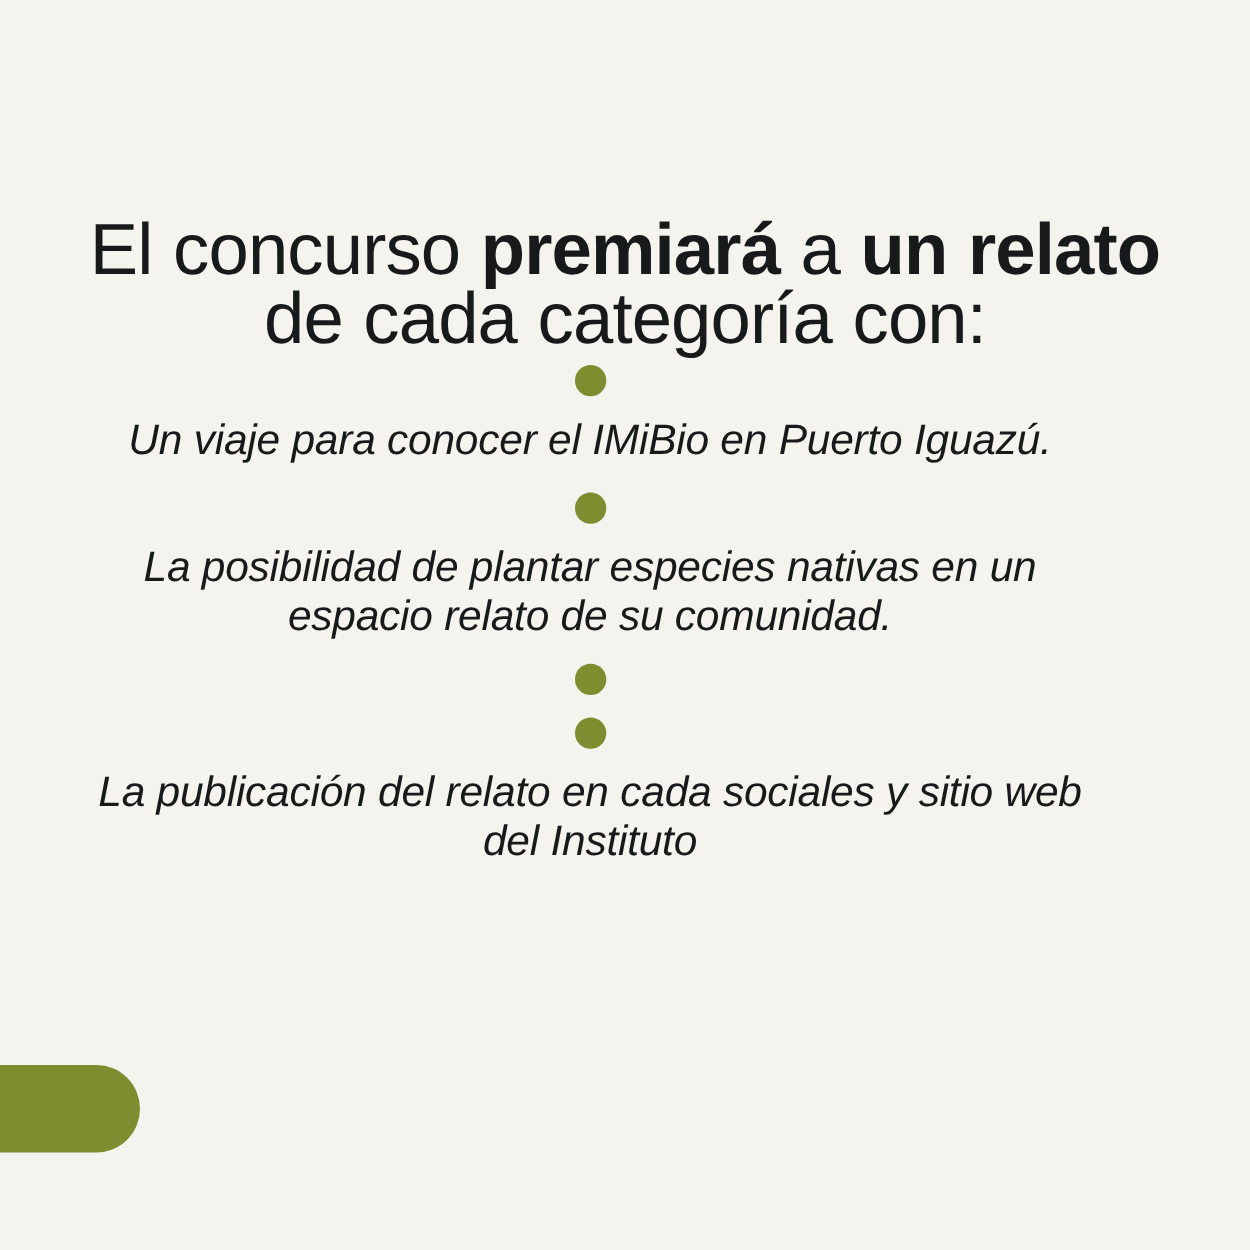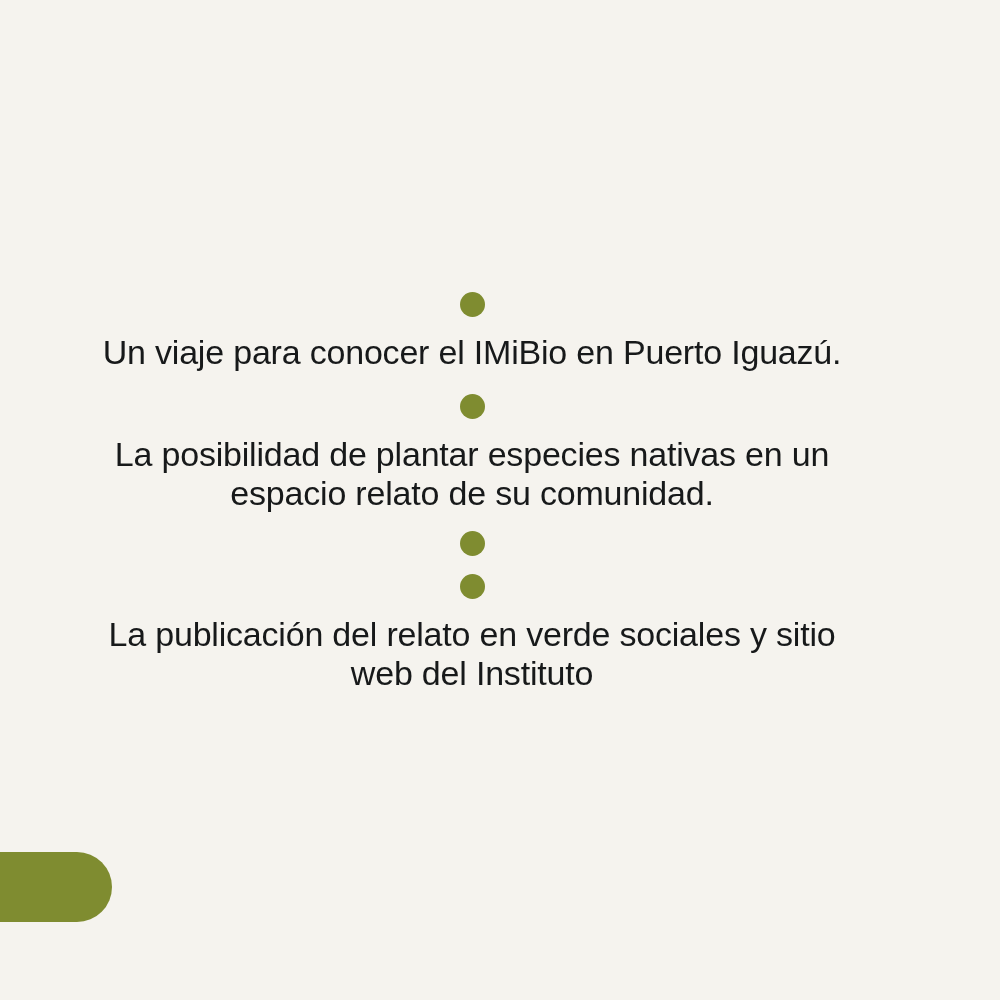--- a/index.html
+++ b/index.html
@@ -45,20 +45,21 @@
   
   .list {
     position: absolute;
     left: 0;
     top: 292px;
     width: 1000px;
   }
   .list-item {
     width: 944px;
     text-align: center;
+    font-style: italic;
   }
   .bullet-dot {
     width: 25px;
     height: 25px;
     border-radius: 50%;
     background: #7f8c30;
     margin: 0 auto;
     display: block;
   }
   .item-text {
@@ -91,39 +92,40 @@
     height: 70px;
     background: #7f8c30;
     border-radius: 0 36px 36px 0;
   }
 </style>
 </head>
 <body>
 
 <div class="poster">
 
+  <h1 class="headline"><span>El concurso </span><span class="bold">premiará</span><span> a </span><span class="bold">un relato</span><br><span>de cada categoría con:</span></h1>
 
   <div class="list">
 
     <div class="list-item item-1">
       <span class="bullet-dot"></span>
       <span class="item-text">Un viaje para conocer el IMiBio en Puerto Iguazú.</span>
     </div>
 
     <div class="list-item item-2">
       <span class="bullet-dot"></span>
       <span class="item-text">La posibilidad de plantar especies nativas en un espacio relato de su comunidad.</span>
     </div>
 
     <div class="list-item item-3">
       <span class="bullet-dot"></span>
     </div>
 
     <div class="list-item item-4">
       <span class="bullet-dot"></span>
-      <span class="item-text">La publicación del relato en verde sociales y sitio web del Instituto</span>
+      <span class="item-text">La publicación del relato en cada sociales y sitio web del Instituto</span>
     </div>
 
   </div>
 
   <div class="corner-pill"></div>
 
 </div>
 
 </body></html>

